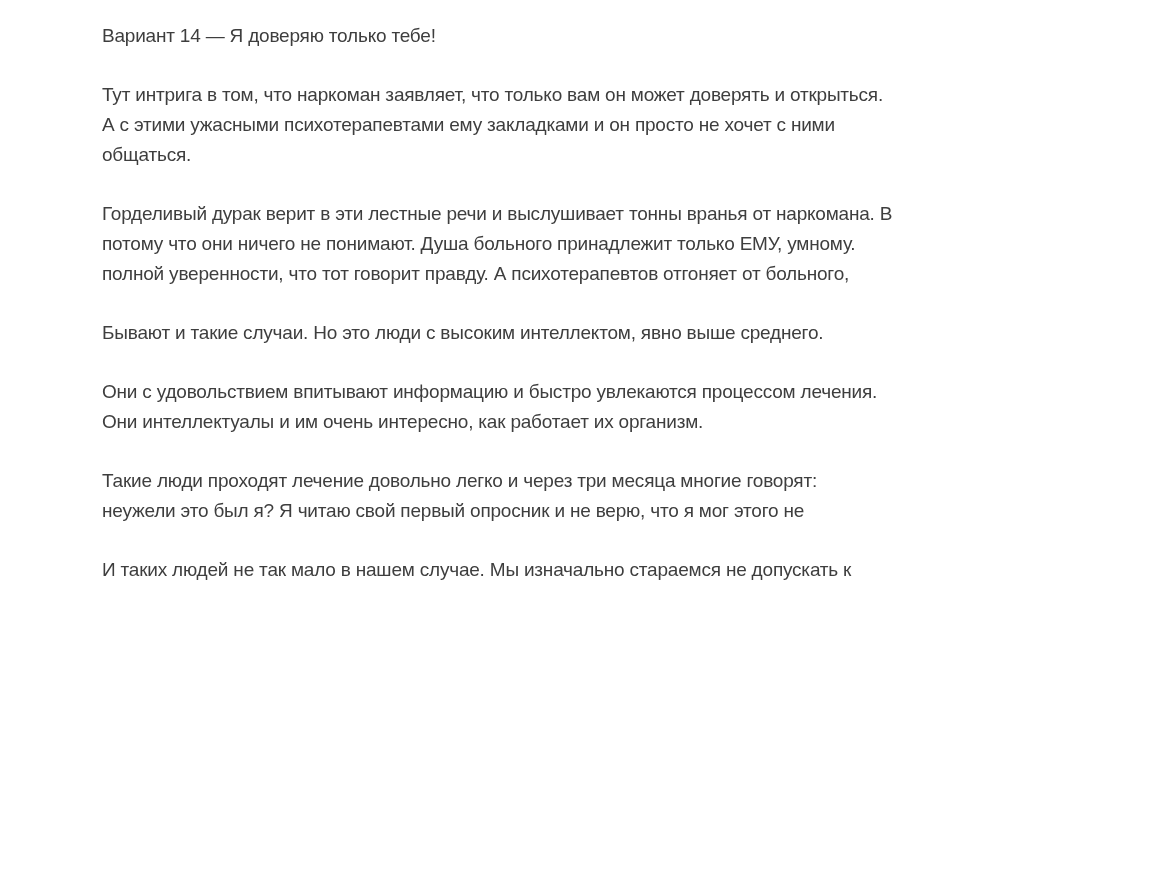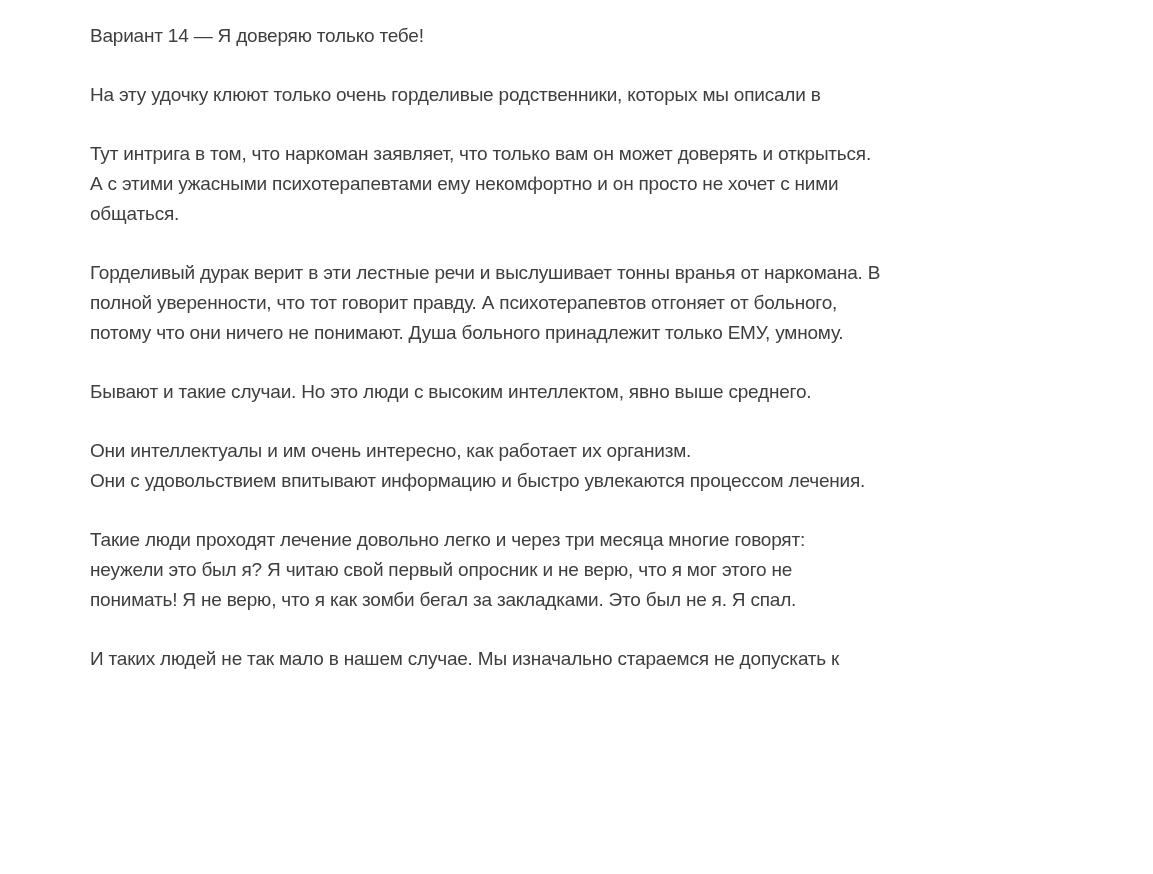--- a/index.html
+++ b/index.html
@@ -14,64 +14,62 @@
     background: #ffffff;
     box-sizing: border-box;
   }
   .article {
     padding: 21px 60px 0 90px;
     font-size: 19px;
     line-height: 30px;
     letter-spacing: -0.2px;
     color: var(--text-color, #3e3e3e);
   }
-  .para { margin: 0 0 29px 0; }
+  .para { margin: 0 0 29px 12px; }
   .line { display: block; white-space: nowrap; }
 </style>
 </head>
 <body style="background: rgb(255, 255, 255);">
 
 <div class="page">
   <div class="article">
 
     <p class="para">
       <span class="line">Вариант 14 — Я доверяю только тебе!</span>
     </p>
 
     <p class="para">
-      <span class="line">На эту удочку клюют только очень горделивые родственники, которых мы описали в</span>
     </p>
 
     <p class="para">
       <span class="line">Тут интрига в том, что наркоман заявляет, что только вам он может доверять и открыться.</span>
-      <span class="line">А с этими ужасными психотерапевтами ему некомфортно и он просто не хочет с ними</span>
+      <span class="line">А с этими ужасными психотерапевтами ему закладками и он просто не хочет с ними</span>
       <span class="line">общаться.</span>
     </p>
 
     <p class="para">
       <span class="line">Горделивый дурак верит в эти лестные речи и выслушивает тонны вранья от наркомана. В</span>
+      <span class="line">потому что они ничего не понимают. Душа больного принадлежит только ЕМУ, умному.</span>
       <span class="line">полной уверенности, что тот говорит правду. А психотерапевтов отгоняет от больного,</span>
-      <span class="line">потому что они ничего не понимают. Душа больного принадлежит только ЕМУ, умному.</span>
     </p>
 
 
 
     <p class="para">
       <span class="line">Бывают и такие случаи. Но это люди с высоким интеллектом, явно выше среднего.</span>
     </p>
 
     <p class="para">
+      <span class="line">Они с удовольствием впитывают информацию и быстро увлекаются процессом лечения.</span>
       <span class="line">Они интеллектуалы и им очень интересно, как работает их организм.</span>
-      <span class="line">Они с удовольствием впитывают информацию и быстро увлекаются процессом лечения.</span>
     </p>
 
     <p class="para">
       <span class="line">Такие люди проходят лечение довольно легко и через три месяца многие говорят:</span>
       <span class="line">неужели это был я? Я читаю свой первый опросник и не верю, что я мог этого не</span>
-      <span class="line">понимать! Я не верю, что я как зомби бегал за закладками. Это был не я. Я спал.</span>
     </p>
 
     <p class="para">
       <span class="line">И таких людей не так мало в нашем случае. Мы изначально стараемся не допускать к</span>
     </p>
 
   </div>
 </div>
 
 </body></html>

